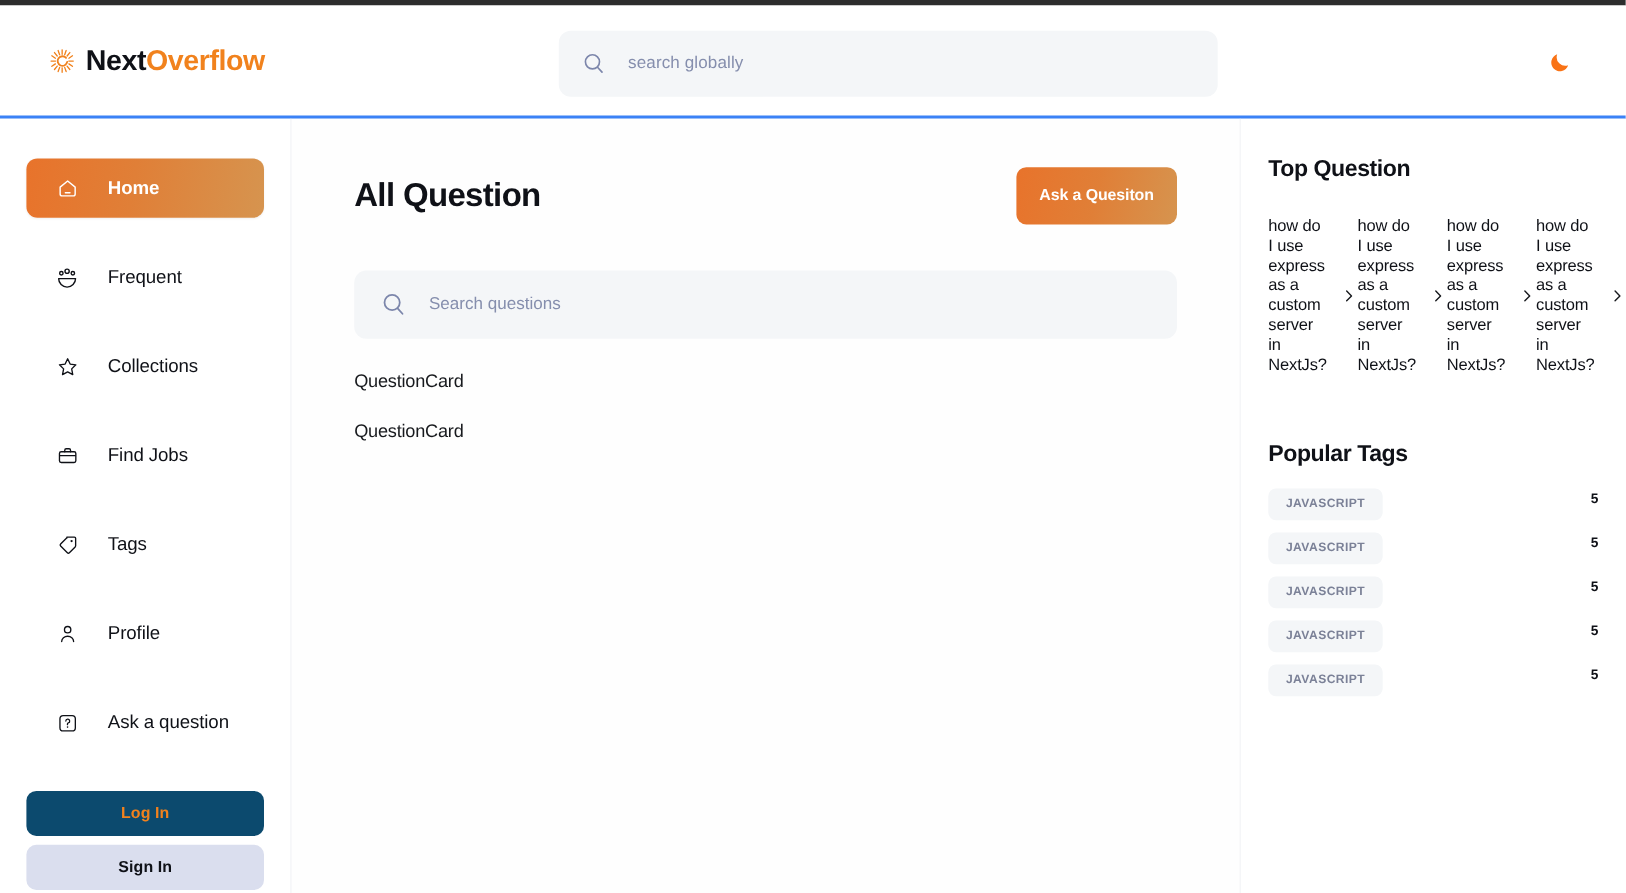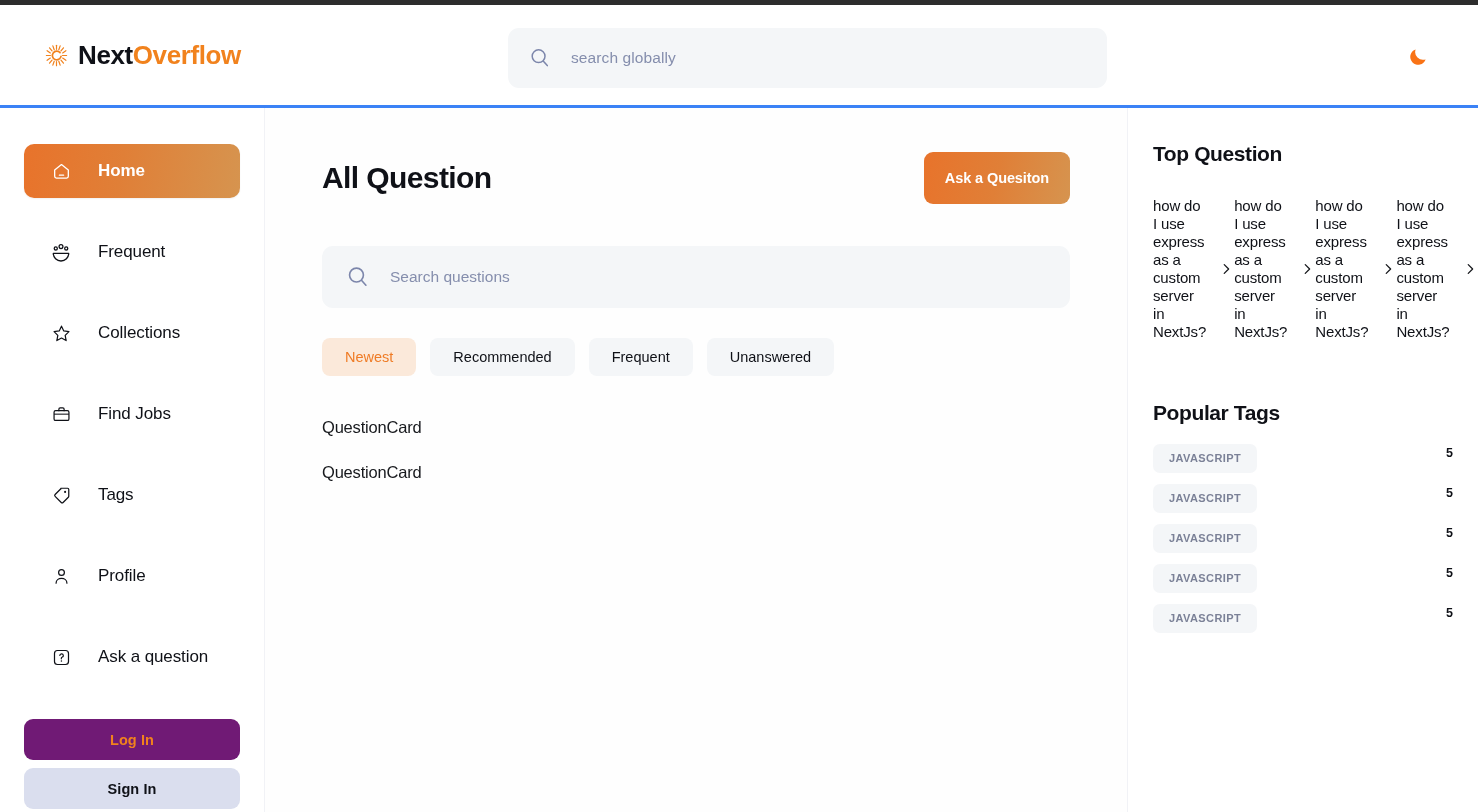--- a/index.html
+++ b/index.html
@@ -158,21 +158,21 @@
   .auth-btn {
     height: 41px;
     border-radius: 9px;
     border: none;
     font-size: 14.5px;
     font-weight: 600;
     cursor: pointer;
     font-family: "Liberation Sans", sans-serif;
     letter-spacing: 0.1px;
   }
-  .auth-btn.login { background: #701a75; color: #f1821d; }
+  .auth-btn.login { background: #0c4a6e; color: #f1821d; }
   .auth-btn.signup { background: #dadeee; color: #0f1117; }
 
   
   .main-col {
     flex: 1 1 auto;
     width: 863px;
     height: 704px;
     background: #fefefe;
     padding: 44px 57px 0 57px;
     border-right: 1px solid #f1f2f6;
@@ -474,26 +474,20 @@
       </div>
 
       <div class="local-search">
         <svg width="26" height="26" viewBox="0 0 24 24" fill="none">
           <circle cx="10.6" cy="10.2" r="6.4" stroke="#7c86ab" stroke-width="1.5"></circle>
           <path d="M15.4 15.3 L19.3 19.6" stroke="#7c86ab" stroke-width="1.5" stroke-linecap="round"></path>
         </svg>
         <span class="ph">Search questions</span>
       </div>
 
-      <div class="filters">
-        <button class="filter-chip active">Newest</button>
-        <button class="filter-chip">Recommended</button>
-        <button class="filter-chip">Frequent</button>
-        <button class="filter-chip">Unanswered</button>
-      </div>
 
       <div class="question-list">
         <div class="question-card">QuestionCard</div>
         <div class="question-card">QuestionCard</div>
       </div>
     </main>
 
     <aside class="right-sidebar">
 
       <h2 class="rs-title">Top Question</h2>

